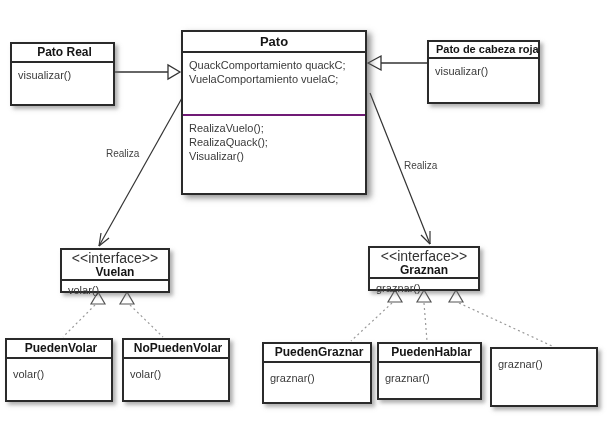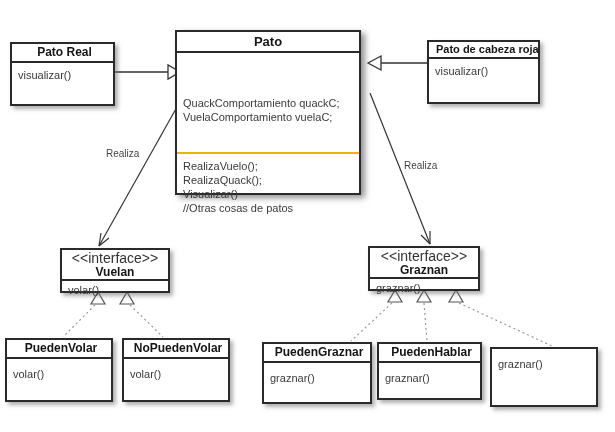--- a/index.html
+++ b/index.html
@@ -28,21 +28,21 @@
   }
   .uml-title.big{font-size:13px;padding:2px 3px;}
   .iface-head{
     text-align:center;border-bottom:2px solid #2a2a2a;
     padding:1px 2px 1px 2px;line-height:1.05;
   }
   .stereotype{font-size:14px;color:#333333;display:block;}
   .iface-name{font-size:12px;font-weight:bold;color:#151515;display:block;}
   .compartment{flex:0 0 auto;padding:5px 6px 2px 6px;box-sizing:border-box;}
   .compartment.grow{flex:1 1 auto;}
-  .compartment.split{border-bottom:2px solid #eab308;margin-top:38px;}
+  .compartment.split{border-bottom:2px solid #701a75;}
   .member{
     font-size:11px;color:#3a3a3a;line-height:14px;
     white-space:nowrap;
   }
   .edge-label{
     position:absolute;font-size:10px;color:#444444;
     background:transparent;white-space:nowrap;
   }
 </style>
 </head>
@@ -90,31 +90,30 @@
   <div class="edge-label" style="left:106px;top:148px;">Realiza</div>
   <div class="edge-label" style="left:404px;top:160px;">Realiza</div>
 
   <div class="uml-box" style="left:10px;top:42px;width:105px;height:64px;">
     <div class="uml-title">Pato Real</div>
     <div class="compartment grow">
       <div class="member">visualizar()</div>
     </div>
   </div>
 
-  <div class="uml-box" style="left:175px;top:30px;width:186px;height:165px;box-shadow:4px 3px 6px rgba(90,90,90,0.65);">
+  <div class="uml-box" style="left:181px;top:30px;width:186px;height:165px;box-shadow:4px 3px 6px rgba(90,90,90,0.65);">
     <div class="uml-title big">Pato</div>
     <div class="compartment split" style="height:63px;">
       <div class="member">QuackComportamiento quackC;</div>
       <div class="member">VuelaComportamiento vuelaC;</div>
     </div>
     <div class="compartment grow">
       <div class="member">RealizaVuelo();</div>
       <div class="member">RealizaQuack();</div>
       <div class="member">Visualizar()</div>
-      <div class="member">//Otras cosas de patos</div>
     </div>
   </div>
 
   <div class="uml-box" style="left:427px;top:40px;width:113px;height:64px;">
     <div class="uml-title" style="font-size:11px;">Pato de cabeza roja</div>
     <div class="compartment grow">
       <div class="member">visualizar()</div>
     </div>
   </div>
 

